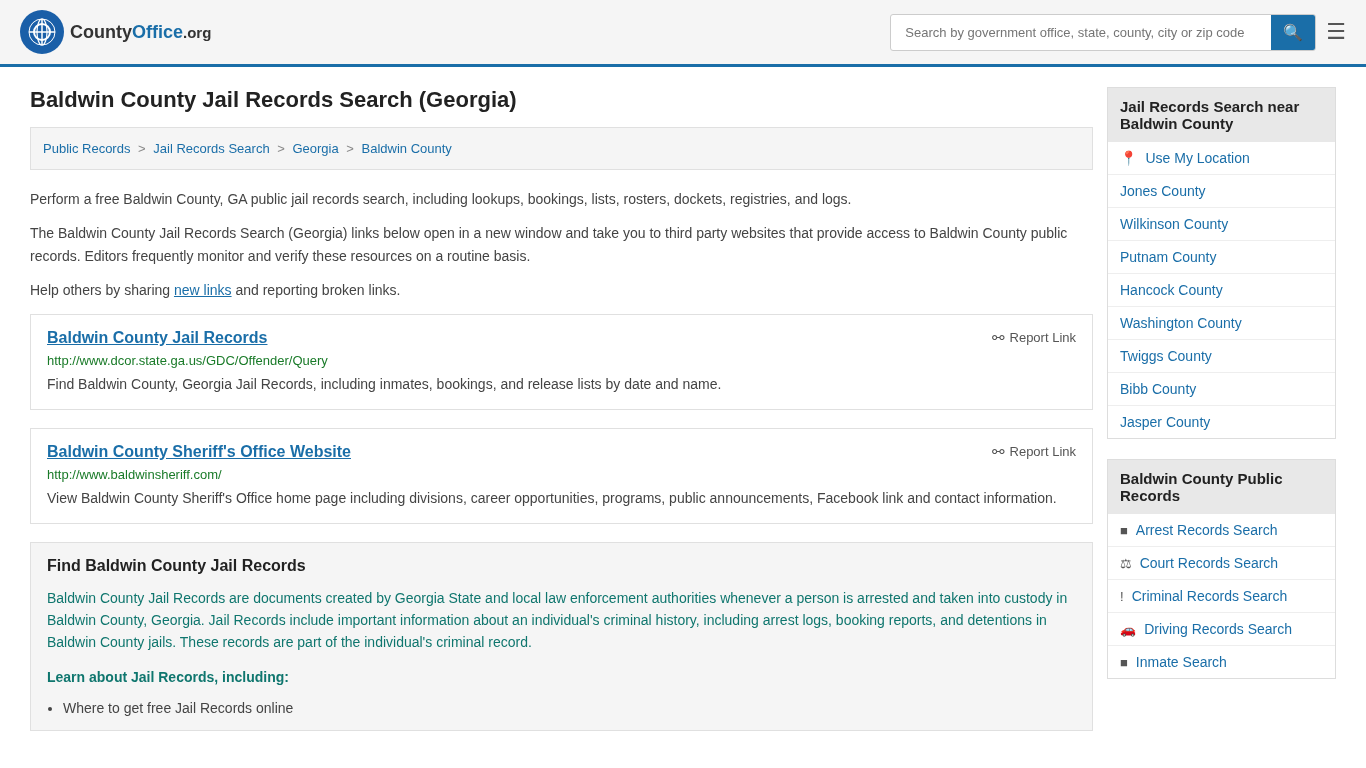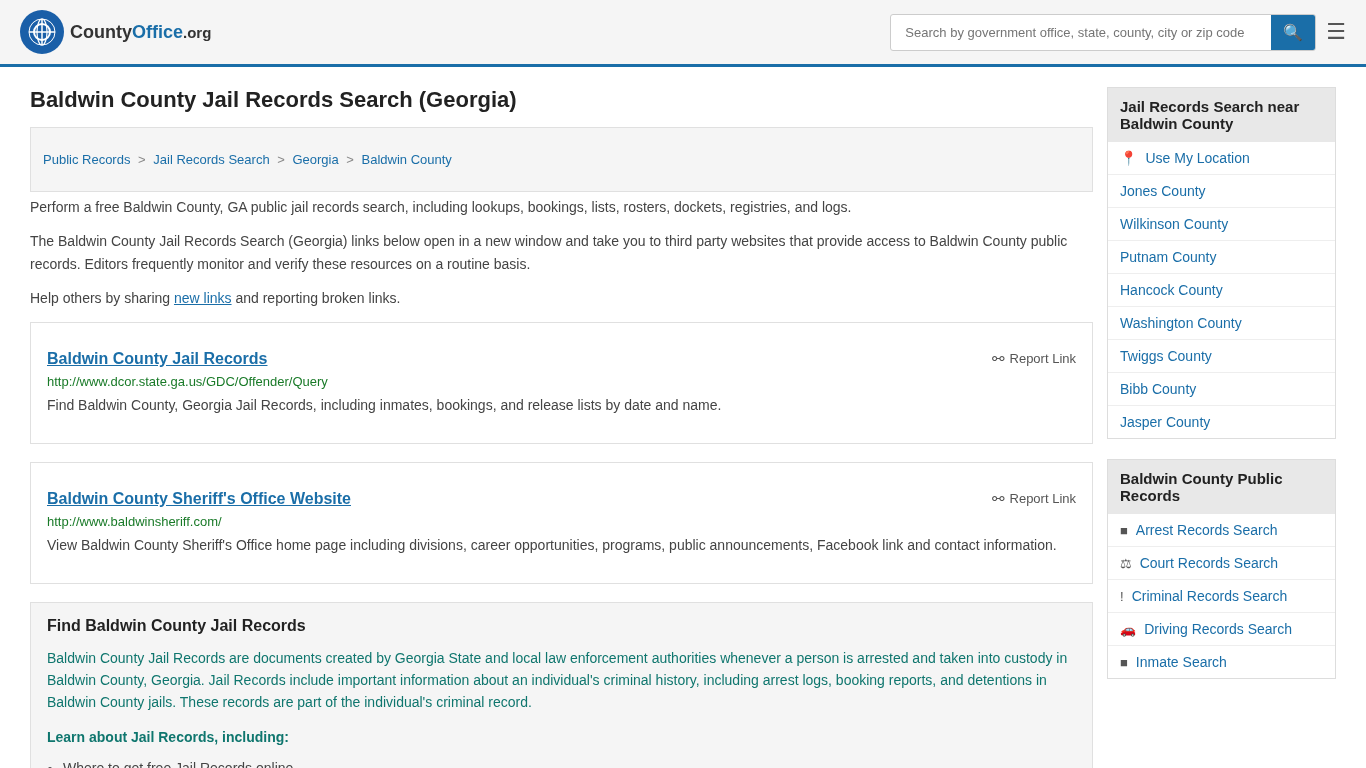--- a/index.html
+++ b/index.html
@@ -86,22 +86,22 @@
       flex: 1;
     }
     .page-title {
       font-size: 22px;
       font-weight: bold;
       color: #222;
       margin-bottom: 14px;
     }
     .breadcrumb {
       background: #f5f5f5;
-      padding: 24px 12px;
-      margin-bottom: 4px;
+      padding: 13px 12px;
+      margin-bottom: 18px;
       font-size: 13px;
       color: #555;
       border: 1px solid #e0e0e0;
     }
     .breadcrumb a {
       color: #1a6ea8;
       text-decoration: none;
     }
     .breadcrumb span {
       color: #888;
@@ -112,21 +112,21 @@
       color: #444;
       margin-bottom: 12px;
       line-height: 1.6;
     }
     .intro-text a {
       color: #1a6ea8;
     }
     .record-card {
       border: 1px solid #e0e0e0;
       margin-bottom: 18px;
-      padding: 27px 16px;
+      padding: 14px 16px;
     }
     .record-card-header {
       display: flex;
       justify-content: space-between;
       align-items: flex-start;
       margin-bottom: 6px;
     }
     .record-title {
       font-size: 16px;
       font-weight: bold;

